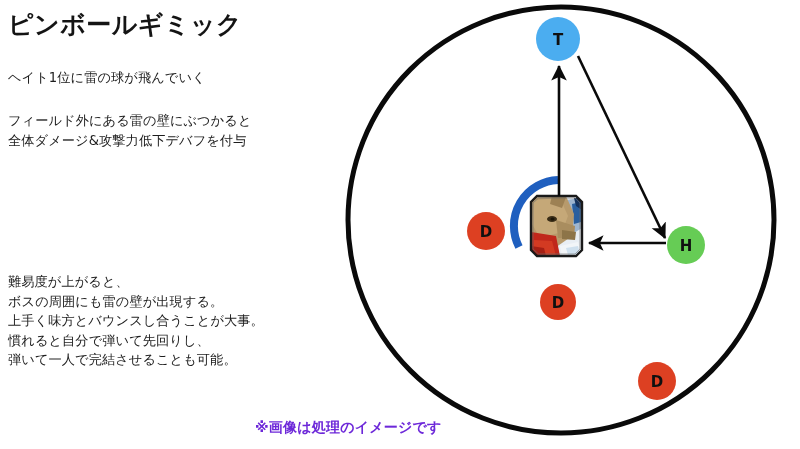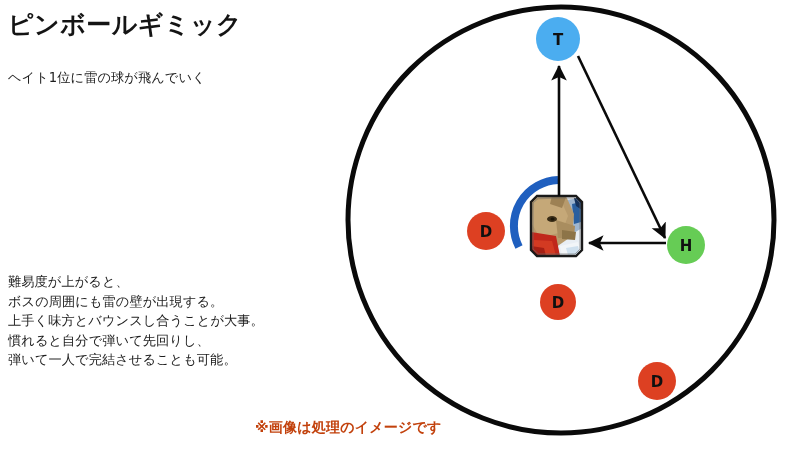--- a/index.html
+++ b/index.html
@@ -35,35 +35,37 @@
   .diagram svg{position:absolute;left:0;top:0;}
 
   .node-label{
     font-family:"DejaVu Sans","Liberation Sans",sans-serif;
     font-size:15px;font-weight:bold;fill:#101010;
     text-anchor:middle;dominant-baseline:central;
   }
 
   .caption{
     position:absolute;left:255px;top:419px;
-    font-size:14px;font-weight:bold;color:#c2410c;
+    font-size:14px;font-weight:bold;color:#6d28d9;
     white-space:nowrap;letter-spacing:0.2px;
   }
 </style>
 </head>
 <body>
 
 <div id="slide">
 
   <div class="text-col">
 
     <div class="slide-title">ピンボールギミック</div>
 
     <div class="para para-1">ヘイト1位に雷の球が飛んでいく</div>
 
+    <div class="para para-2">フィールド外にある雷の壁にぶつかると
+全体ダメージ&amp;攻撃力低下デバフを付与</div>
 
 
     <div class="para para-4">難易度が上がると、
 ボスの周囲にも雷の壁が出現する。
 上手く味方とバウンスし合うことが大事。
 慣れると自分で弾いて先回りし、
 弾いて一人で完結させることも可能。</div>
   </div>
 
   <div class="diagram">

